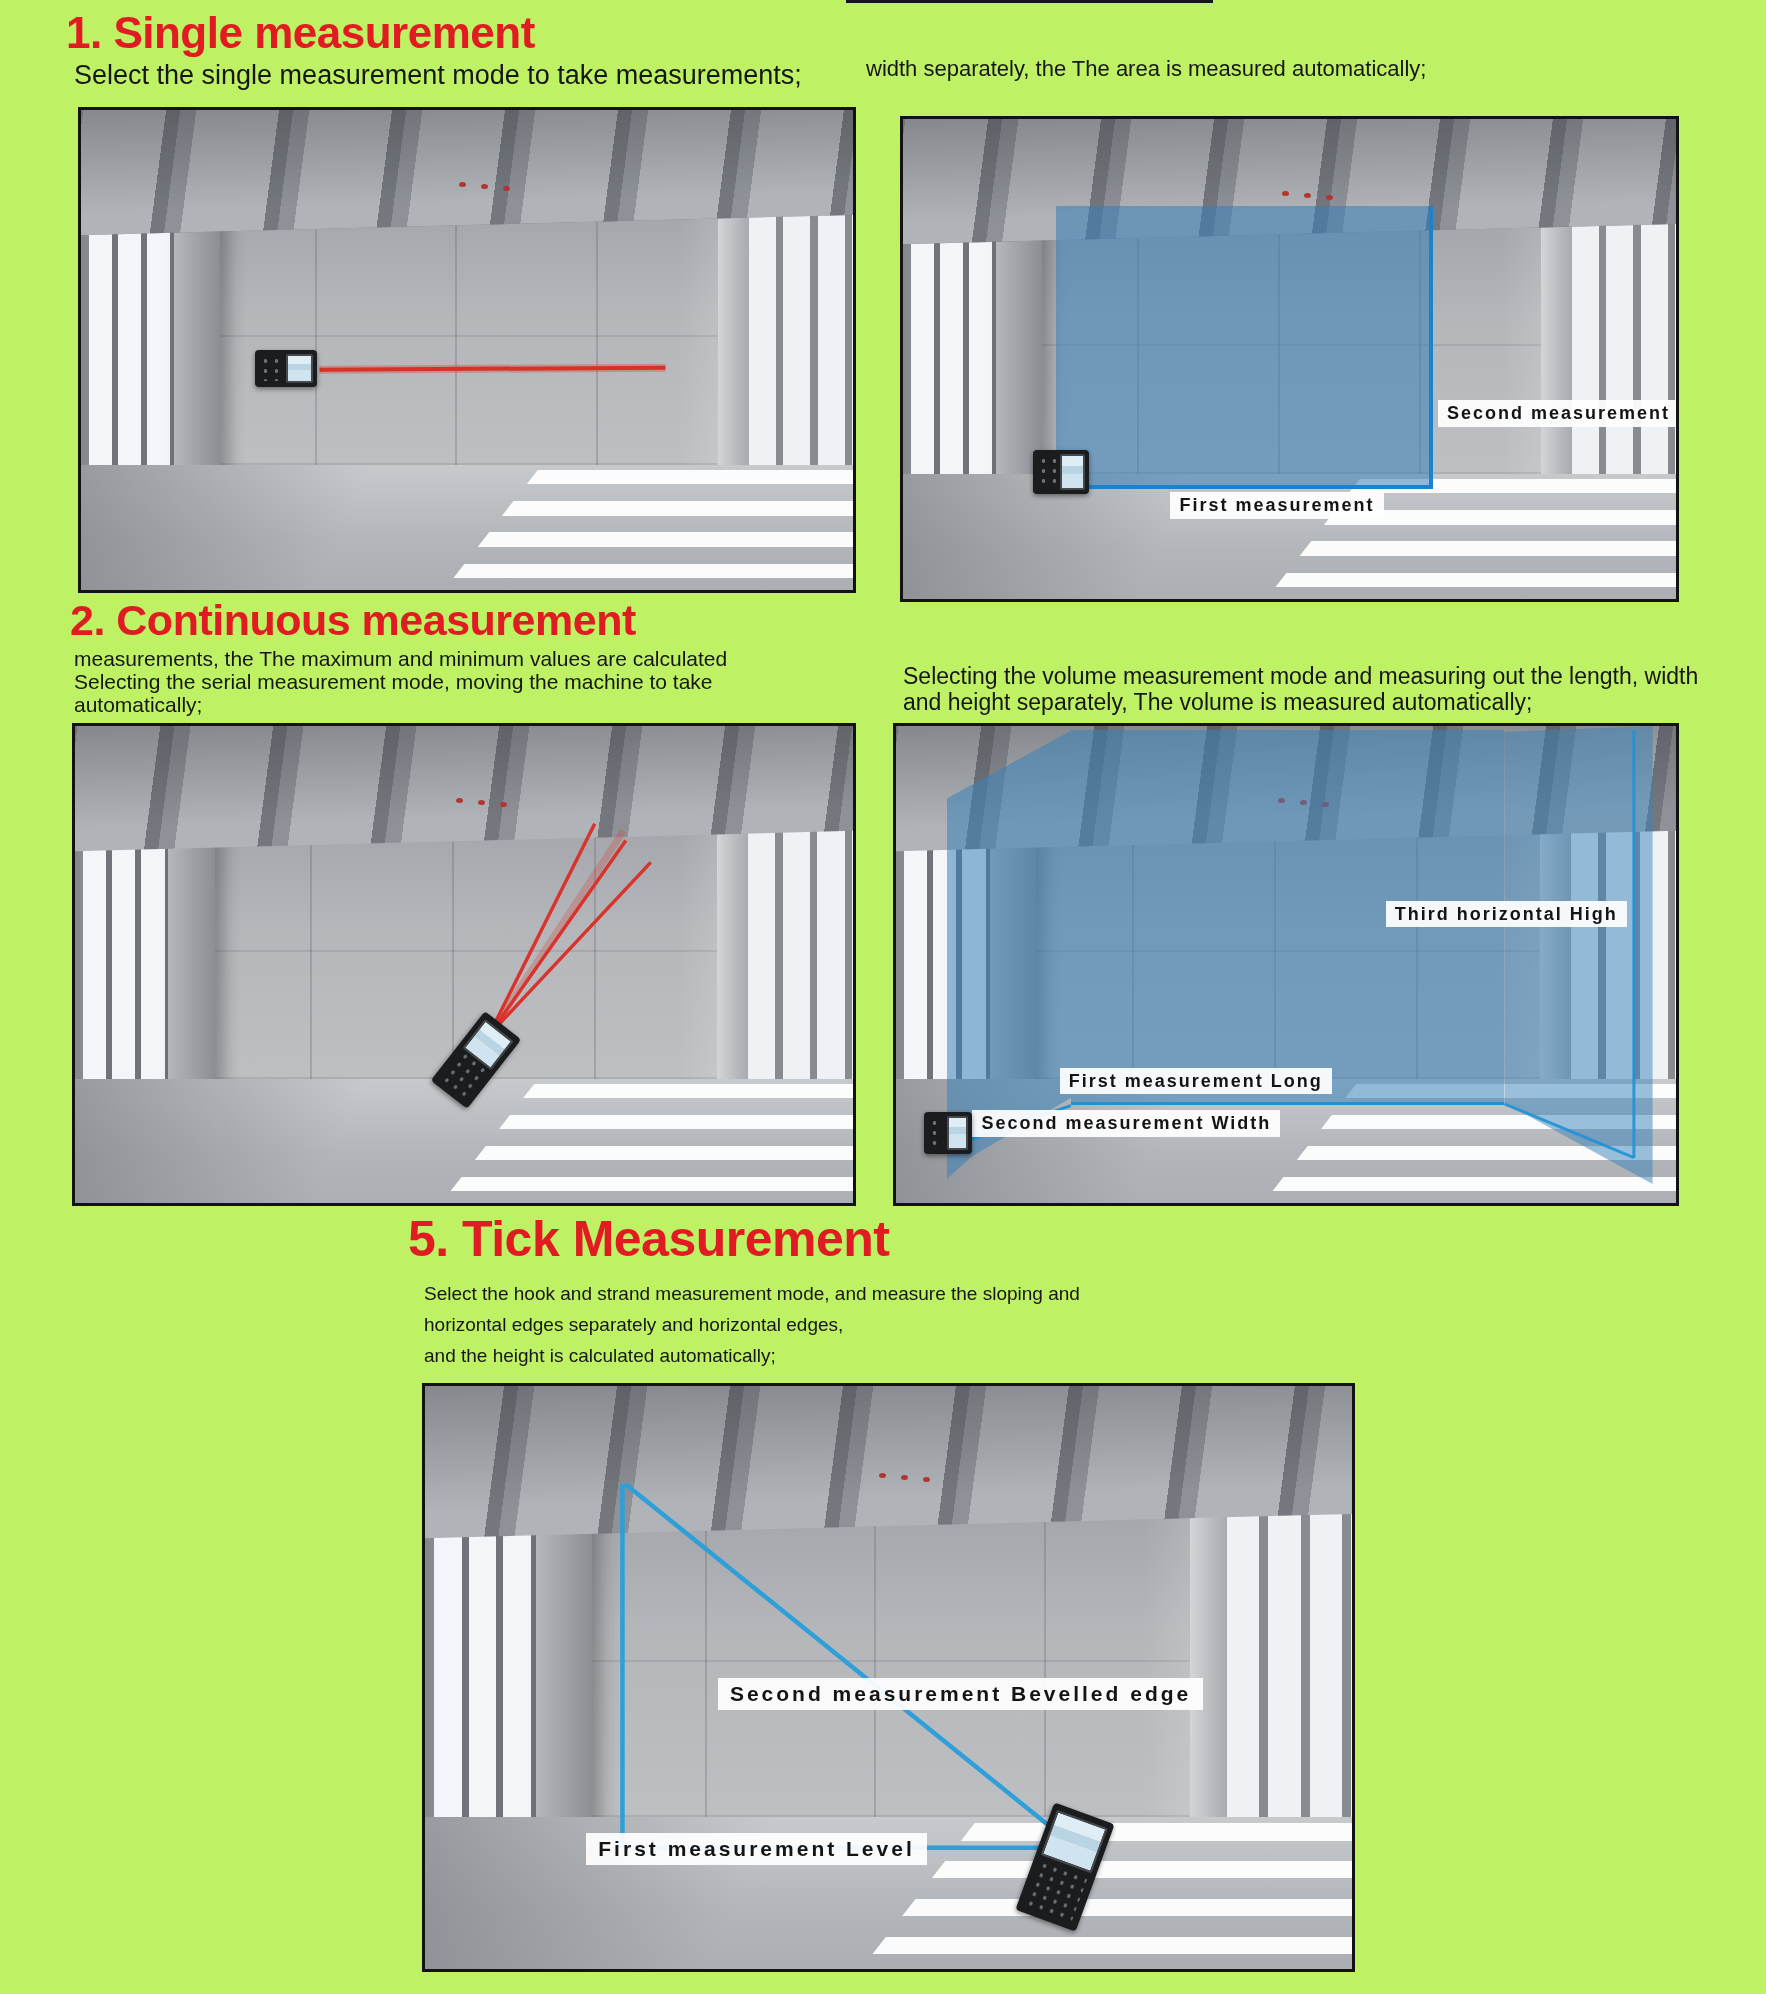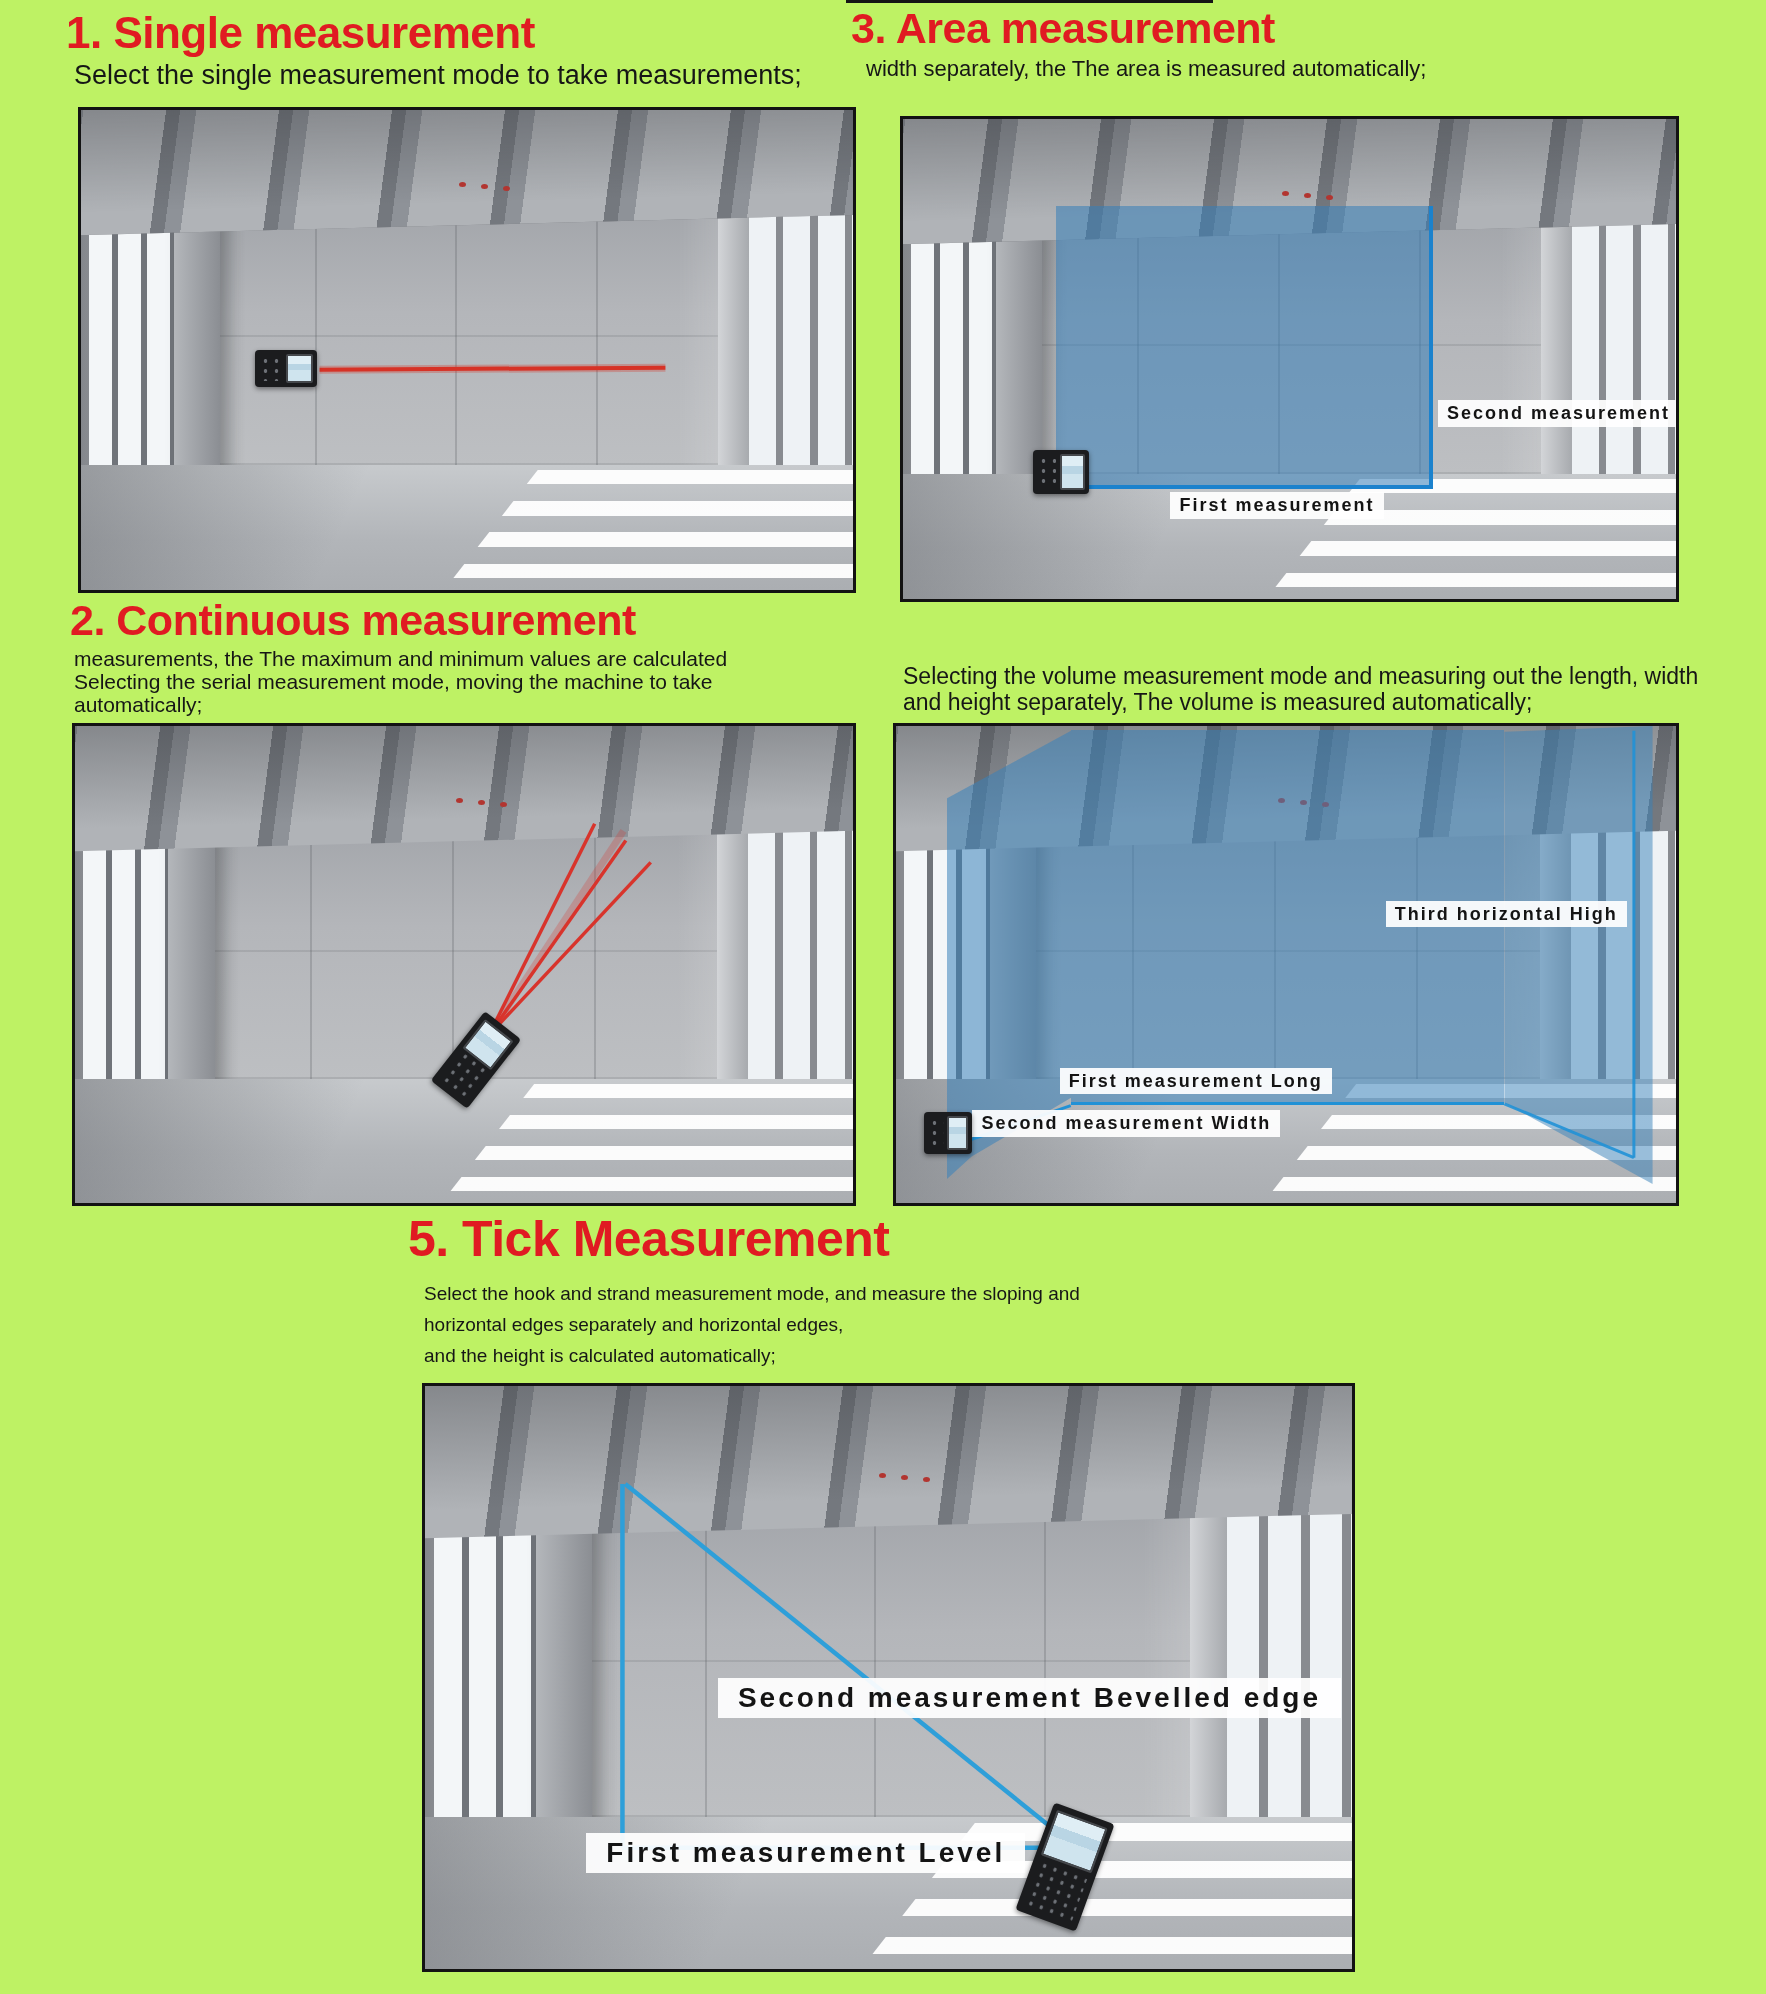--- a/index.html
+++ b/index.html
@@ -41,21 +41,21 @@
     background:repeating-linear-gradient(180deg, rgba(255,255,255,.95) 0 12%, rgba(255,255,255,0) 12% 26%)}
   .r-spots i{position:absolute;width:7px;height:5px;background:#b23530;border-radius:50%}
   .r-spots{left:49%;top:15%;width:70px;height:10px}
   .r-spots i:nth-child(2){left:22px;top:2px}
   .r-spots i:nth-child(3){left:44px;top:4px}
 
   
   .ov{position:absolute;inset:0;width:100%;height:100%;z-index:8}
   .lbl{position:absolute;z-index:9;background:rgba(255,255,255,.93);color:#141414;font-weight:bold;
        white-space:nowrap;padding:3px 9px;letter-spacing:2px;font-size:18px;line-height:1.15}
-  .lbl.big{font-size:28px;letter-spacing:3px;padding:4px 20px}
+  .lbl.big{font-size:21px;letter-spacing:3px;padding:4px 12px}
 
   .a-rect{position:absolute;z-index:7;left:19.8%;top:18.2%;width:48.8%;height:58.8%;
     background:rgba(52,126,184,.55);border-right:4px solid #1b82cd;border-bottom:4px solid #1b82cd}
   .v-left{position:absolute;z-index:7;left:6.5%;top:0;width:16%;height:95%;
     background:rgba(56,130,186,.55);clip-path:polygon(100% 1%,100% 82%,20% 95%,0 100%,0 16%)}
   .v-back{position:absolute;z-index:7;left:22.4%;top:0.8%;width:55.6%;height:78.6%;
     background:rgba(56,130,186,.55);border-bottom:3px solid #2191d6}
   .v-right{position:absolute;z-index:7;left:78%;top:0;width:19%;height:100%;
     background:rgba(56,130,186,.5);clip-path:polygon(0 1.2%,100% 0,100% 96%,0 79%)}
 
@@ -142,21 +142,20 @@
       <line x1="53.2%" y1="64.8%" x2="70.8%" y2="24%" stroke="#d8342c" stroke-width="3.5"></line>
       <line x1="53.2%" y1="64.8%" x2="74%" y2="28.6%" stroke="#d8342c" stroke-width="3.5"></line>
       <line x1="53.2%" y1="64.8%" x2="70.5%" y2="22%" stroke="#d8342c" stroke-width="7" stroke-opacity="0.25"></line>
     </svg>
     <div class="device v" style="left:48.6%;top:60.8%;width:46px;height:88px;transform:rotate(38deg)">
       <span class="scr"></span>
       <span class="keys"></span>
     </div>
   </figure>
 
-  <div class="h" style="left:851px;top:4px;font-size:43px">3. Area measurement</div>
   <div class="desc" style="left:866px;top:56px;font-size:22px;line-height:26px">
     <div>width separately, the The area is measured automatically;</div>
   </div>
 
   <figure class="photo" style="left:900px;top:116px;width:779px;height:486px">
     <div class="room">
       <div class="r-back"></div>
       <div class="r-lwall"></div>
       <div class="r-lwin"></div>
       <div class="r-lpillar"></div>

